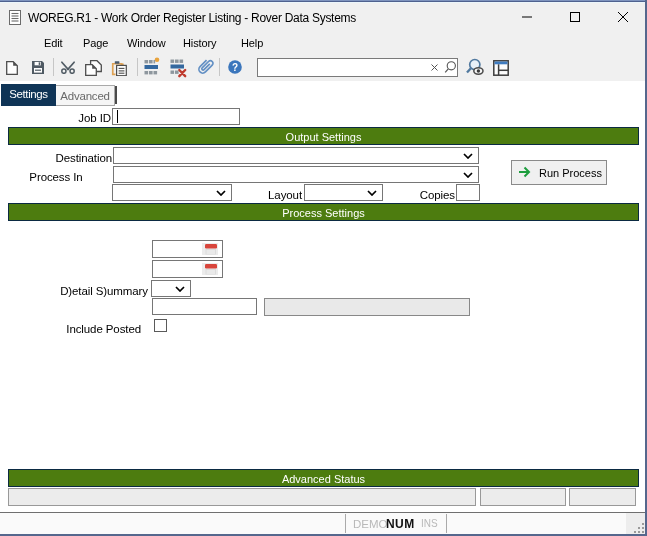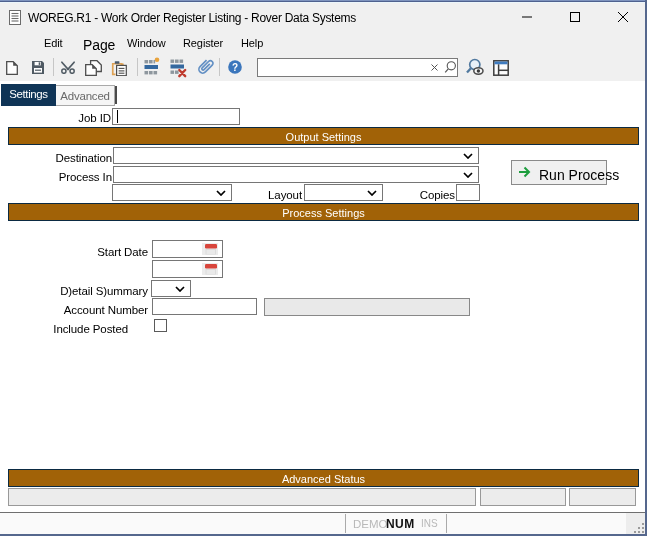--- a/index.html
+++ b/index.html
@@ -1,19 +1,19 @@
 <!DOCTYPE html>
 <html><head>
 <meta charset="utf-8">
 <style>
 * { margin:0; padding:0; box-sizing:border-box; }
 html,body { width:647px; height:536px; background:#fff; font-family:"Liberation Sans", sans-serif; }
 #win { position:relative; width:647px; height:536px; background:#fff; overflow:hidden; }
 .abs { position:absolute; }
-.navybar { position:absolute; left:8px; width:631px; height:18px; background:#a16207; border:1px solid #0b2a42; color:#fff; font-size:11px; text-align:center; line-height:18px; }
+.navybar { position:absolute; left:8px; width:631px; height:18px; background:#4d7c0f; border:1px solid #0b2a42; color:#fff; font-size:11px; text-align:center; line-height:18px; }
 .lbl { position:absolute; font-size:11.5px; letter-spacing:-0.1px; color:#000; text-align:right; }
 .combo { position:absolute; background:#fff; border:1px solid #767676; }
 .combo svg { position:absolute; right:5px; top:50%; margin-top:-3px; }
 .inp { position:absolute; background:#fff; border:1px solid #767676; }
 </style>
 </head>
 <body>
 <div id="win">
 
   <div class="abs" style="left:0;top:0;width:647px;height:1px;background:#7e93be;"></div>
@@ -38,23 +38,23 @@
   <svg class="abs" style="left:565px;top:7px;" width="20" height="20" viewBox="0 0 20 20">
       <rect x="5.5" y="5.5" width="9" height="9" fill="none" stroke="#000" stroke-width="1"></rect>
     </svg>
   <svg class="abs" style="left:613px;top:7px;" width="20" height="20" viewBox="0 0 20 20">
       <path d="M5 5 L15 15 M15 5 L5 15" stroke="#000" stroke-width="1"></path>
     </svg>
 
   <div class="abs" style="left:0;top:32px;width:645px;height:23px;background:#f0f0f0;"></div>
   <div class="abs" style="left:10px;top:37px;font-size:11px;letter-spacing:-0.1px;margin-top:18px;">File</div>
   <div class="abs" style="left:44px;top:37px;font-size:11px;letter-spacing:-0.1px;">Edit</div>
-  <div class="abs" style="left:83px;top:37px;font-size:14px;letter-spacing:-0.1px;">Page</div>
+  <div class="abs" style="left:83px;top:37px;font-size:11px;letter-spacing:-0.1px;">Page</div>
   <div class="abs" style="left:127px;top:37px;font-size:11px;letter-spacing:-0.1px;">Window</div>
-  <div class="abs" style="left:183px;top:37px;font-size:11px;letter-spacing:-0.1px;">Register</div>
+  <div class="abs" style="left:183px;top:37px;font-size:11px;letter-spacing:-0.1px;">History</div>
   <div class="abs" style="left:241px;top:37px;font-size:11px;letter-spacing:-0.1px;">Help</div>
 
   <div class="abs" style="left:0;top:55px;width:645px;height:26px;background:#f0f0f0;"></div>
 
   <svg class="abs" style="left:6px;top:61px;" width="12" height="14" viewBox="0 0 12 14">
     <path d="M0.7 0.7 H7.2 L11.3 4.8 V13.3 H0.7 Z" fill="#fdfdfd" stroke="#4d4d4d" stroke-width="1.3"></path>
     <path d="M7.2 0.7 V4.8 H11.3 Z" fill="#4d4d4d"></path>
   </svg>
 
   <svg class="abs" style="left:32px;top:61px;" width="12" height="13" viewBox="0 0 12 13">
@@ -155,21 +155,21 @@
   <div class="abs" style="left:117px;top:110px;width:1px;height:13px;background:#000;"></div>
 
   <div class="navybar" style="top:127px;">Output Settings</div>
 
   <div class="lbl" style="left:0;top:152px;width:112px;">Destination</div>
   <div class="combo" style="left:113px;top:147px;width:366px;height:17px;">
       <svg width="10" height="6" viewBox="0 0 10 6">
         <path d="M1 1 L5 5 L9 1" fill="none" stroke="#000" stroke-width="1.7"></path>
       </svg>
     </div>
-  <div class="lbl" style="left:0;top:171px;width:112px;">Process In</div>
+  <div class="lbl" style="left:0;top:171px;width:112px;text-align:center;">Process In</div>
   <div class="combo" style="left:113px;top:166px;width:366px;height:17px;">
       <svg width="10" height="6" viewBox="0 0 10 6">
         <path d="M1 1 L5 5 L9 1" fill="none" stroke="#000" stroke-width="1.7"></path>
       </svg>
     </div>
   <div class="lbl" style="left:0;top:189px;width:107px;margin-top:15px;">Format</div>
   <div class="combo" style="left:112px;top:184px;width:120px;height:17px;">
       <svg width="10" height="6" viewBox="0 0 10 6">
         <path d="M1 1 L5 5 L9 1" fill="none" stroke="#000" stroke-width="1.7"></path>
       </svg>
@@ -180,25 +180,24 @@
         <path d="M1 1 L5 5 L9 1" fill="none" stroke="#000" stroke-width="1.7"></path>
       </svg>
     </div>
   <div class="lbl" style="left:0;top:189px;width:455px;">Copies</div>
   <div class="inp" style="left:456px;top:184px;width:24px;height:17px;"></div>
 
   <div class="abs" style="left:511px;top:160px;width:96px;height:25px;background:#f0f0f0;border:1px solid #8a8a8a;"></div>
   <svg class="abs" style="left:518px;top:166px;" width="14" height="12" viewBox="0 0 14 12">
     <path d="M1 6 H10 M6.5 1.5 L11 6 L6.5 10.5" fill="none" stroke="#1e9e3e" stroke-width="2"></path>
   </svg>
-  <div class="abs" style="left:539px;top:167px;font-size:14px;">Run Process</div>
+  <div class="abs" style="left:539px;top:167px;font-size:11px;">Run Process</div>
 
   <div class="navybar" style="top:203px;">Process Settings</div>
 
-  <div class="lbl" style="left:0;top:246px;width:148px;">Start Date</div>
   <div class="inp" style="left:152px;top:240px;width:71px;height:18px;background:#fff;"></div>
   <div class="abs" style="left:202px;top:243px;width:16px;height:12px;background:#ececec;"></div>
   <svg class="abs" style="left:205px;top:244px;" width="12" height="11" viewBox="0 0 12 11">
     <rect x="0" y="0" width="12" height="4.5" rx="1.2" fill="#d8453c"></rect>
     <rect x="0.5" y="5" width="10.5" height="5.5" fill="#dcdcdc"></rect>
     <line x1="1.5" y1="7" x2="10" y2="7" stroke="#fff" stroke-width="0.8"></line>
     <line x1="1.5" y1="9" x2="10" y2="9" stroke="#fff" stroke-width="0.8"></line>
   </svg>
   <div class="inp" style="left:152px;top:260px;width:71px;height:18px;background:#fff;"></div>
   <div class="abs" style="left:202px;top:263px;width:16px;height:12px;background:#ececec;"></div>
@@ -207,24 +206,23 @@
     <rect x="0.5" y="5" width="10.5" height="5.5" fill="#dcdcdc"></rect>
     <line x1="1.5" y1="7" x2="10" y2="7" stroke="#fff" stroke-width="0.8"></line>
     <line x1="1.5" y1="9" x2="10" y2="9" stroke="#fff" stroke-width="0.8"></line>
   </svg>
   <div class="lbl" style="left:0;top:285px;width:148px;">D)etail S)ummary</div>
   <div class="combo" style="left:151px;top:280px;width:40px;height:17px;">
       <svg width="10" height="6" viewBox="0 0 10 6">
         <path d="M1 1 L5 5 L9 1" fill="none" stroke="#000" stroke-width="1.7"></path>
       </svg>
     </div>
-  <div class="lbl" style="left:0;top:304px;width:148px;">Account Number</div>
   <div class="inp" style="left:152px;top:298px;width:105px;height:17px;"></div>
   <div class="inp" style="left:264px;top:298px;width:206px;height:18px;background:#e9e9e9;border-color:#888;"></div>
-  <div class="lbl" style="left:0;top:323px;width:128px;">Include Posted</div>
+  <div class="lbl" style="left:13px;top:323px;width:128px;">Include Posted</div>
   <div class="inp" style="left:154px;top:319px;width:13px;height:13px;border-color:#5a5a5a;"></div>
 
   <div class="navybar" style="top:469px;">Advanced Status</div>
   <div class="abs" style="left:8px;top:488px;width:468px;height:18px;background:#ececec;border:1px solid #999;"></div>
   <div class="abs" style="left:480px;top:488px;width:86px;height:18px;background:#ececec;border:1px solid #999;"></div>
   <div class="abs" style="left:569px;top:488px;width:67px;height:18px;background:#ececec;border:1px solid #999;"></div>
 
   <div class="abs" style="left:0;top:512px;width:645px;height:1px;background:#6f6f6f;"></div>
   <div class="abs" style="left:0;top:513px;width:645px;height:21px;background:#fafafa;"></div>
   <div class="abs" style="left:626px;top:513px;width:19px;height:21px;background:#ededed;"></div>

